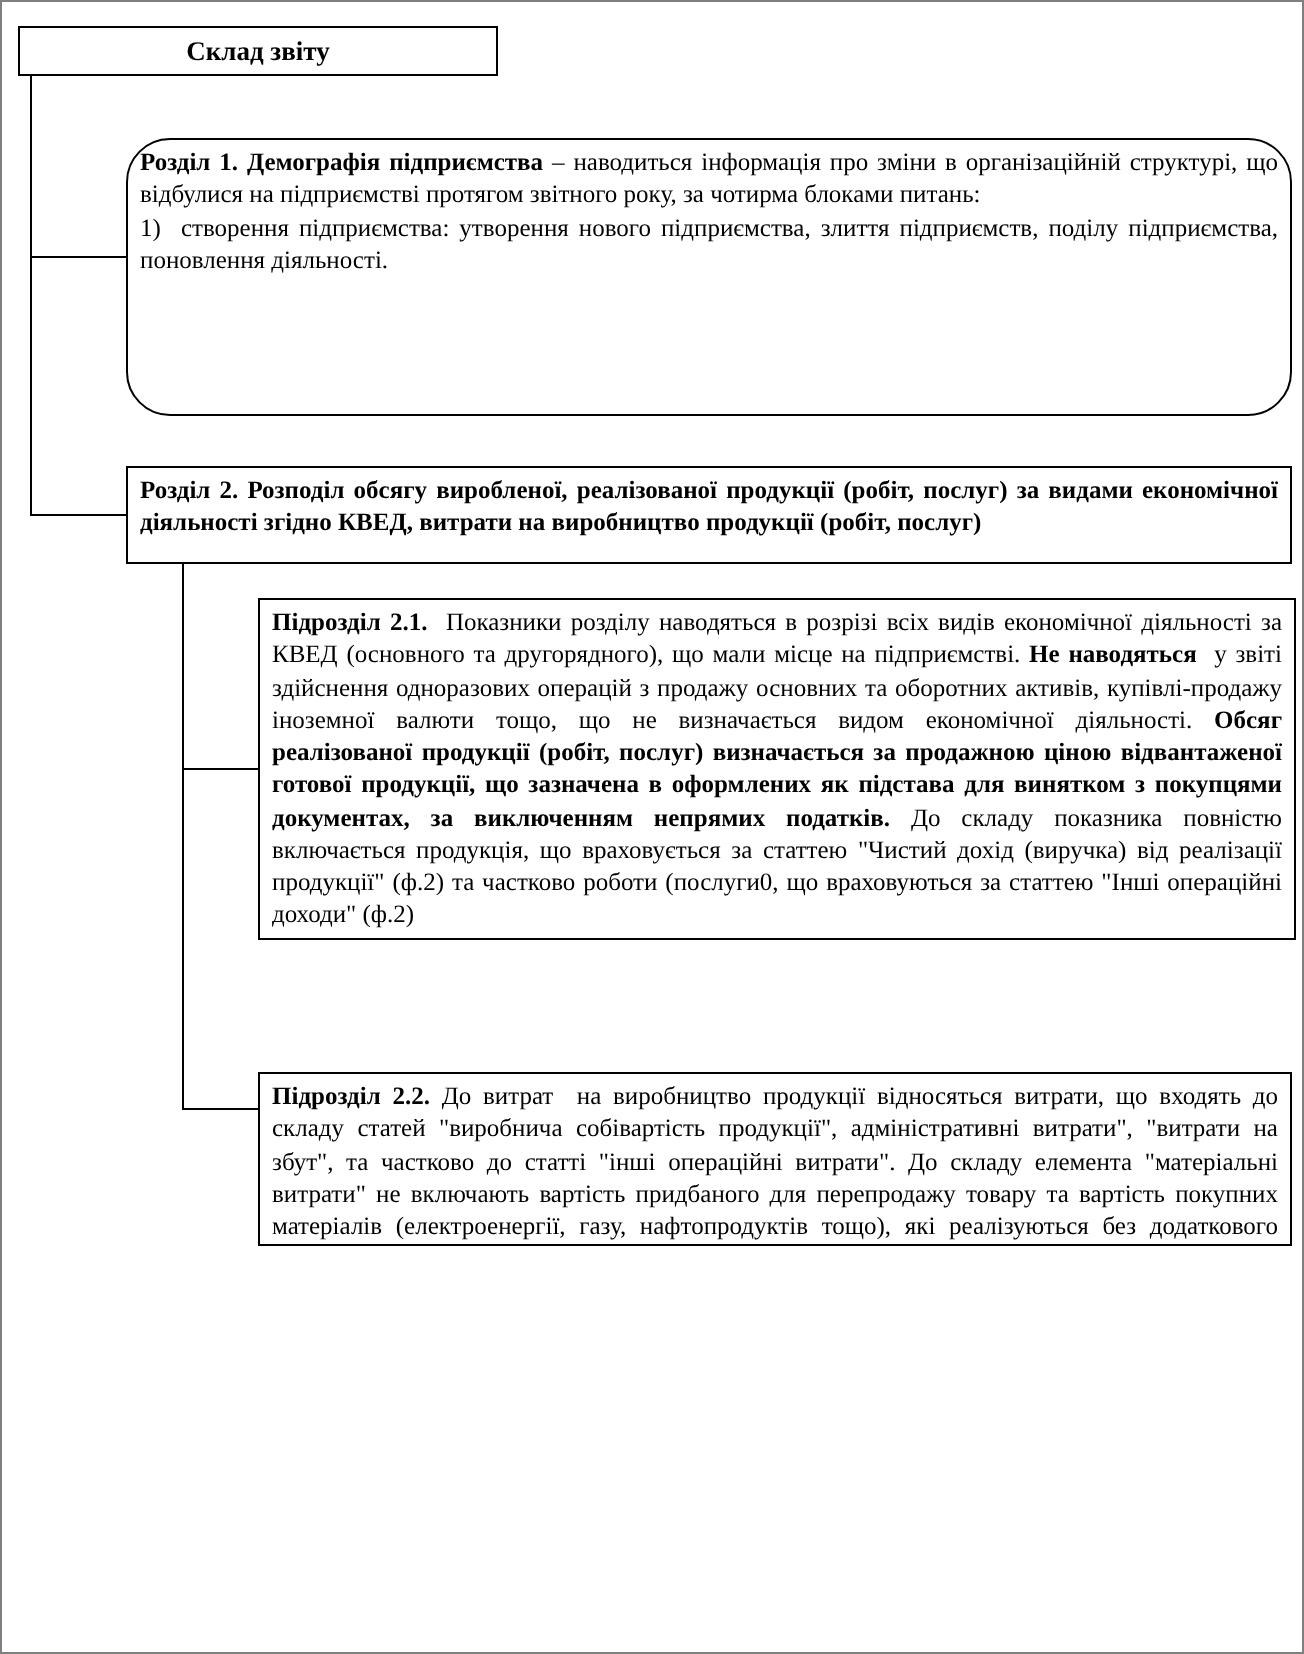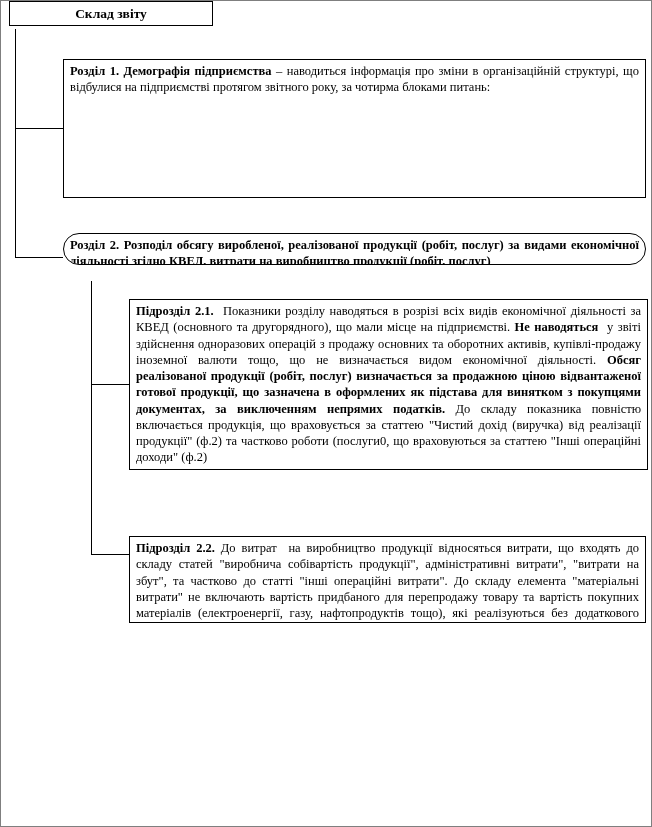--- a/index.html
+++ b/index.html
@@ -14,23 +14,23 @@
     padding:3px 6px; font-size:12.5px; line-height:1.3;
     text-align:justify; overflow:hidden;
   }
   .runs { white-space:pre-wrap; }
   .b { font-weight:bold; }
   .title {
     display:flex; align-items:center; justify-content:center;
     text-align:center; font-weight:bold; font-size:13.5px; padding:0;
   }
   .conn { position:absolute; background:#000; }
-  #box-title { left:8px;  top:0;   width:204px; height:25px; }
-  #box-r1    { left:62px; top:58px;  width:583px; height:139px; }
-  #box-r2    { left:62px; top:232px; width:583px; height:32px;border-radius:19px; }
+  #box-title { left:8px;  top:12px;   width:240px; height:25px; }
+  #box-r1    { left:62px; top:68px;  width:583px; height:139px;border-radius:22px; }
+  #box-r2    { left:62px; top:232px; width:583px; height:49px; }
   #box-p21   { left:128px; top:298px; width:519px; height:171px; }
   #box-p22   { left:128px; top:498px; width:517px; height:87px;margin-top:37px; }
   #conn-main-v { left:14px; top:28px;  width:1px;  height:229px; }
   #conn-r1-h   { left:14px; top:127px; width:48px; height:1px; }
   #conn-r2-h   { left:14px; top:256px; width:48px; height:1px; }
   #conn-sub-v  { left:90px; top:280px; width:1px;  height:274px; }
   #conn-p21-h  { left:90px; top:383px; width:38px; height:1px; }
   #conn-p22-h  { left:90px; top:553px; width:38px; height:1px; }
 </style>
 </head>
@@ -44,20 +44,21 @@
   <div class="conn" id="conn-sub-v"></div>
   <div class="conn" id="conn-p21-h"></div>
   <div class="conn" id="conn-p22-h"></div>
 
   <div class="box title" id="box-title">
     <span>Склад звіту</span>
   </div>
 
   <div class="box" id="box-r1">
     <div class="runs"><span class="b">Розділ 1. Демографія підприємства</span><span> – наводиться інформація про зміни в організаційній структурі, що відбулися на підприємстві протягом звітного року, за чотирма блоками питань:
+</span><span>1)  створення підприємства: утворення нового підприємства, злиття підприємств, поділу підприємства, поновлення діяльності.
 </span></div>
   </div>
 
   <div class="box" id="box-r2">
     <div class="runs"><span class="b">Розділ 2. Розподіл обсягу виробленої, реалізованої продукції (робіт, послуг) за видами економічної діяльності згідно КВЕД, витрати на виробництво продукції (робіт, послуг)</span></div>
   </div>
 
   <div class="box" id="box-p21">
     <div class="runs"><span class="b">Підрозділ 2.1.</span><span>  Показники розділу наводяться в розрізі всіх видів економічної діяльності за КВЕД (основного та другорядного), що мали місце на підприємстві. </span><span class="b">Не наводяться</span><span>  у звіті здійснення одноразових операцій з продажу основних та оборотних активів, купівлі-продажу іноземної валюти тощо, що не визначається видом економічної діяльності. </span><span class="b">Обсяг реалізованої продукції (робіт, послуг) визначається за продажною ціною відвантаженої готової продукції, що зазначена в оформлених як підстава для винятком з покупцями документах, за виключенням непрямих податків.</span><span> До складу показника повністю включається продукція, що враховується за статтею "Чистий дохід (виручка) від реалізації продукції" (ф.2) та частково роботи (послуги0, що враховуються за статтею "Інші операційні доходи" (ф.2)</span></div>
   </div>

